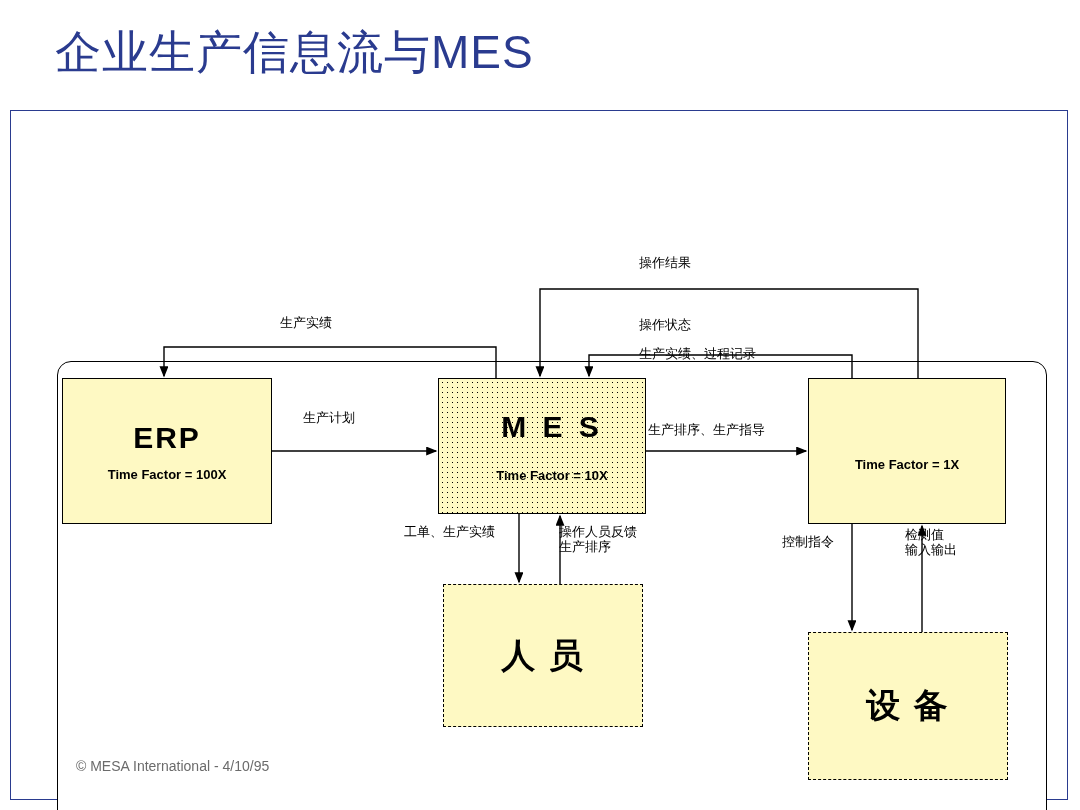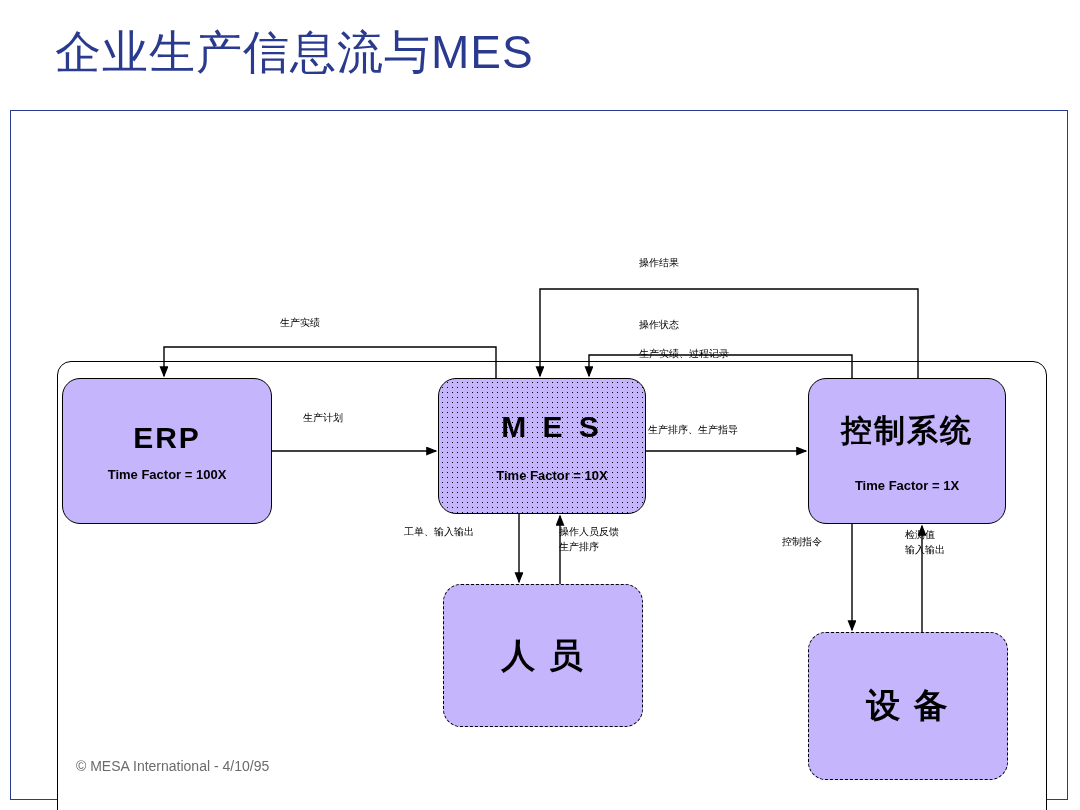--- a/index.html
+++ b/index.html
@@ -41,26 +41,25 @@
     width: 990px;
     height: 535px;
     border: 1px solid #000000;
     border-radius: 14px;
     box-sizing: border-box;
     background: #ffffff;
   }
   .box {
     position: absolute;
     box-sizing: border-box;
-    background: #c4b5fd;
+    background: #fef9c3;
     display: flex;
     flex-direction: column;
     align-items: center;
     justify-content: center;
-    border-radius: 18px;
   }
   .box-solid { border: 1px solid #000000; }
   .box-dashed { border: 1px dashed #000000; }
   .box-title-en {
     font-size: 30px;
     font-weight: bold;
     letter-spacing: 2px;
     color: #000;
   }
   .box-title-cn {
@@ -93,21 +92,21 @@
   }
   #ctrl-box .box-sub { margin-top: 26px; }
   #people-box {
     left: 443px; top: 584px; width: 200px; height: 143px;
   }
   #equip-box {
     left: 808px; top: 632px; width: 200px; height: 148px;
   }
   .lbl {
     position: absolute;
-    font-size: 10px;
+    font-size: 13px;
     color: #000;
     line-height: 15px;
     white-space: pre-line;
   }
   .copyright {
     position: absolute;
     left: 76px;
     top: 758px;
     font-size: 14px;
     color: #6b6b6b;
@@ -163,38 +162,37 @@
   <div class="box-title-en">ERP</div>
   <div class="box-sub">Time Factor = 100X</div>
 </div>
 
 <div class="box box-solid" id="mes-box">
   <div class="box-title-en">M E S</div>
   <div class="box-sub">Time Factor = 10X</div>
 </div>
 
 <div class="box box-solid" id="ctrl-box">
-  <div class="box-title-cn">控制系统</div>
   <div class="box-sub">Time Factor = 1X</div>
 </div>
 
 <div class="box box-dashed" id="people-box">
   <div class="box-title-cn" style="font-size:34px">人 员</div>
 </div>
 
 <div class="box box-dashed" id="equip-box">
   <div class="box-title-cn" style="font-size:34px">设 备</div>
 </div>
 
 <div class="lbl" style="left:639px; top:255px;">操作结果</div>
 <div class="lbl" style="left:280px; top:315px;">生产实绩</div>
 <div class="lbl" style="left:639px; top:317px;">操作状态</div>
 <div class="lbl" style="left:639px; top:346px;">生产实绩、过程记录</div>
 <div class="lbl" style="left:303px; top:410px;">生产计划</div>
 <div class="lbl" style="left:648px; top:422px;">生产排序、生产指导</div>
-<div class="lbl" style="left:404px; top:524px; width:92px;">工单、输入输出</div>
+<div class="lbl" style="left:404px; top:524px; width:92px;">工单、生产实绩</div>
 <div class="lbl" style="left:559px; top:524px; width:110px;">操作人员反馈
 生产排序</div>
 <div class="lbl" style="left:782px; top:534px;">控制指令</div>
 <div class="lbl" style="left:905px; top:527px; width:70px;">检测值
 输入输出</div>
 
 <div class="copyright">© MESA International - 4/10/95</div>
 
 </body></html>

